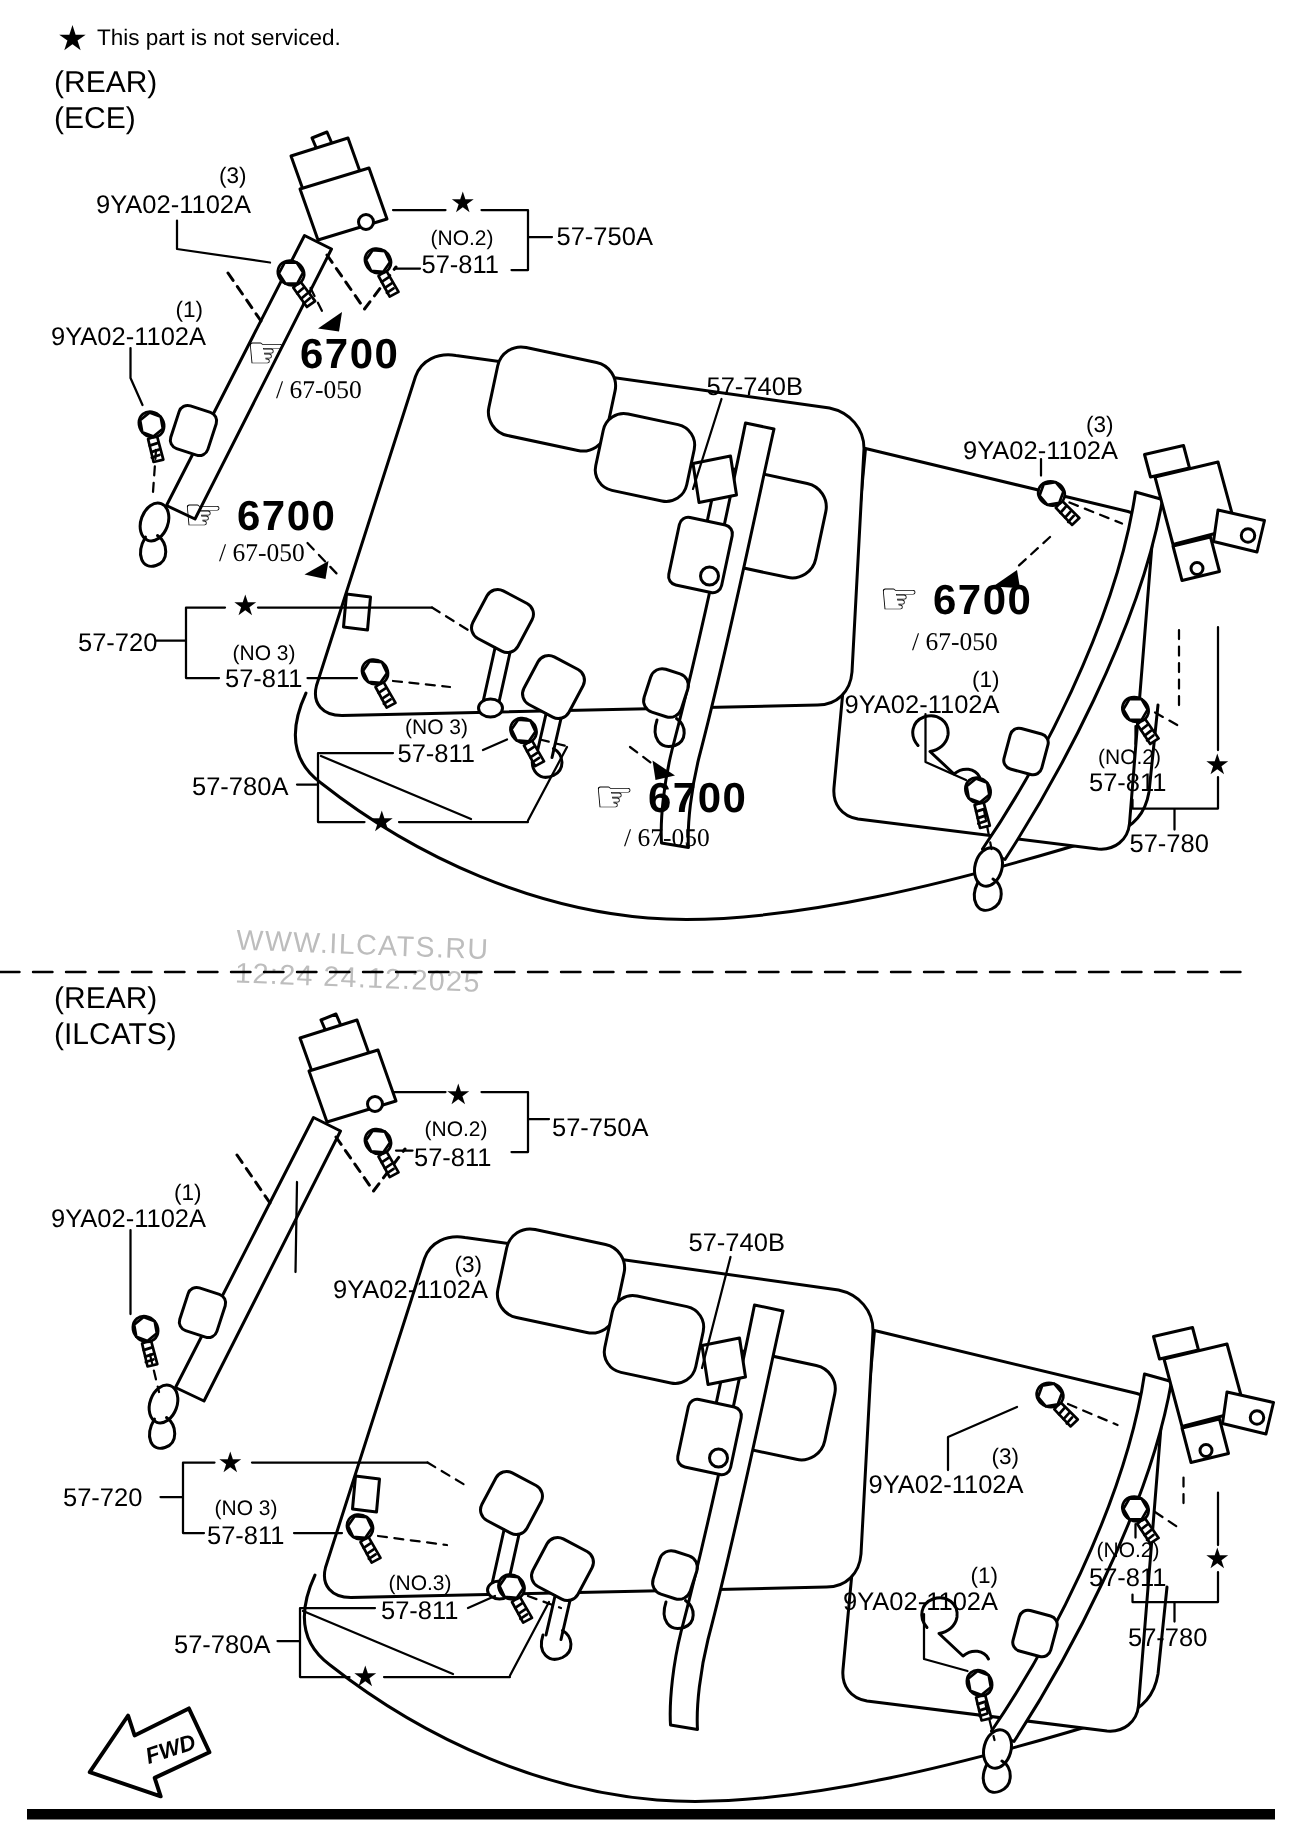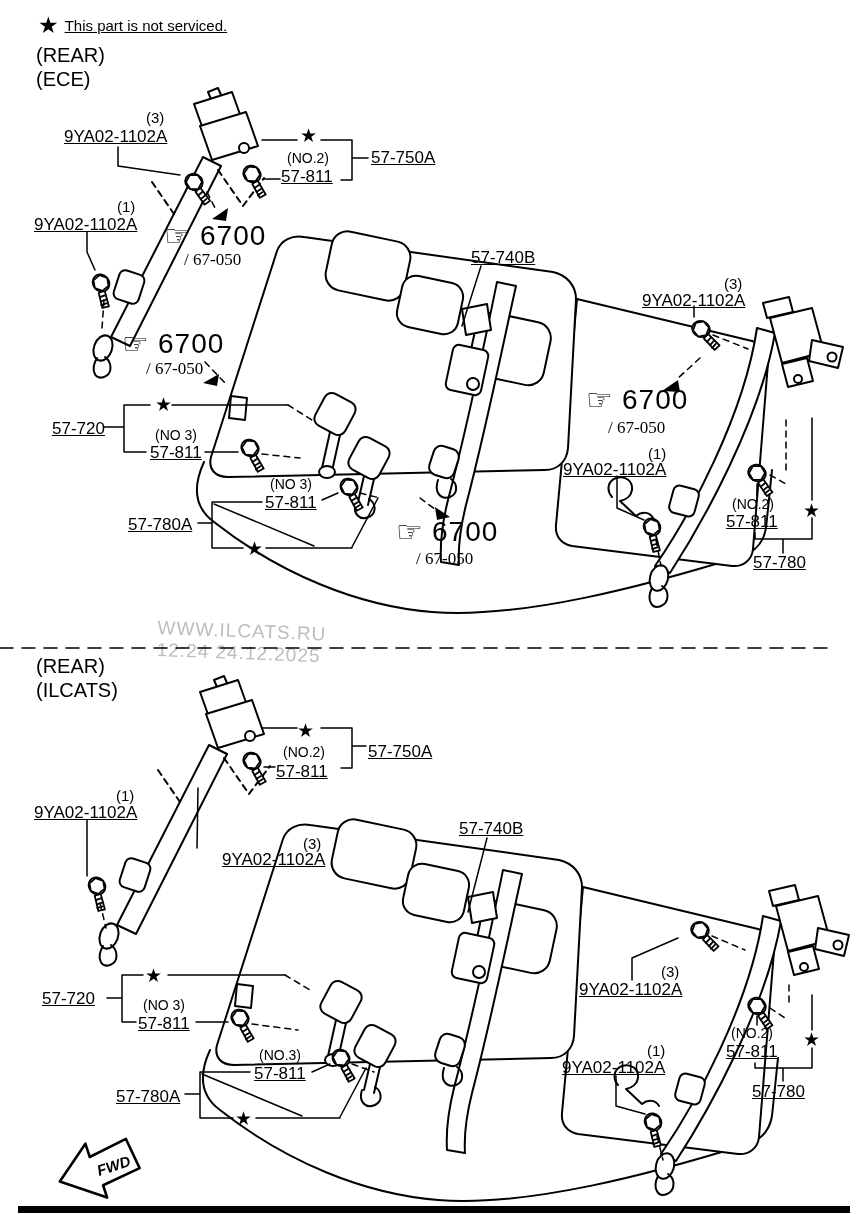--- a/index.html
+++ b/index.html
@@ -1,30 +1,30 @@
 <!DOCTYPE html>
 <html><head>
 <meta charset="utf-8">
 <style>
   html,body{margin:0;padding:0;background:#fff;}
   #canvas{position:relative;width:864px;height:1214px;background:#fff;overflow:hidden;
           font-family:"Liberation Sans",sans-serif;color:#000;}
   #art{position:absolute;left:0;top:0;width:864px;height:1214px;}
   .co{position:absolute;white-space:nowrap;line-height:1.05;color:#000;}
-  .co-part{font-size:17px;text-decoration:underline;}
+  .co-part{font-size:17px;}
   .co-num{font-size:15px;}
   .co-no{font-size:14px;}
-  .co-big{font-size:28px;font-weight:400;letter-spacing:1px;}
+  .co-big{font-size:28px;font-weight:700;letter-spacing:1px;}
   .co-sub{font-size:17px;font-family:Liberation Serif, serif;}
   .co-star{font-size:19px;}
   .co-hand{font-size:30px;line-height:.8;}
   .hdr{position:absolute;font-size:20px;white-space:nowrap;}
   .note{position:absolute;left:38px;top:14px;display:flex;align-items:center;gap:6px;}
   .note .nstar{font-size:23px;line-height:1;}
-  .note .ntext{font-size:15px;text-decoration:underline;}
+  .note .ntext{font-size:15px;}
   .wm{position:absolute;left:158px;top:617px;color:#bdbdbd;font-size:19px;line-height:22px;
       transform:rotate(2.2deg);transform-origin:left top;letter-spacing:1px;}
 </style>
 </head>
 <body>
 
 <div id="canvas">
 
   <div class="wm">
     <div>WWW.ILCATS.RU</div>

